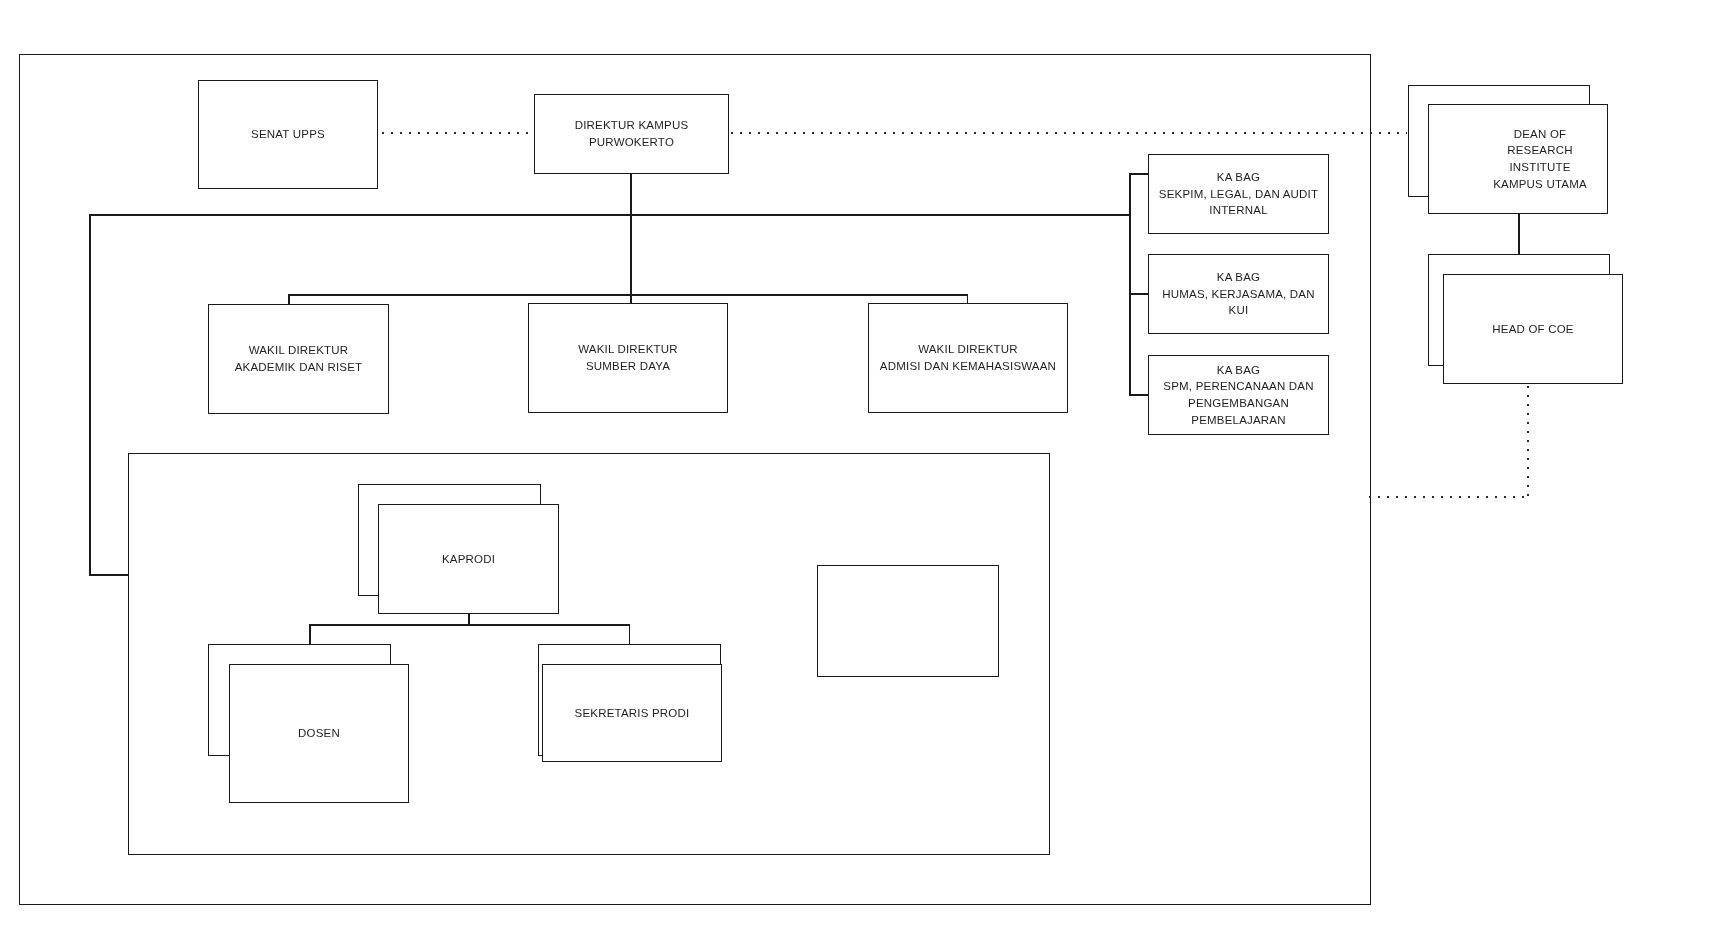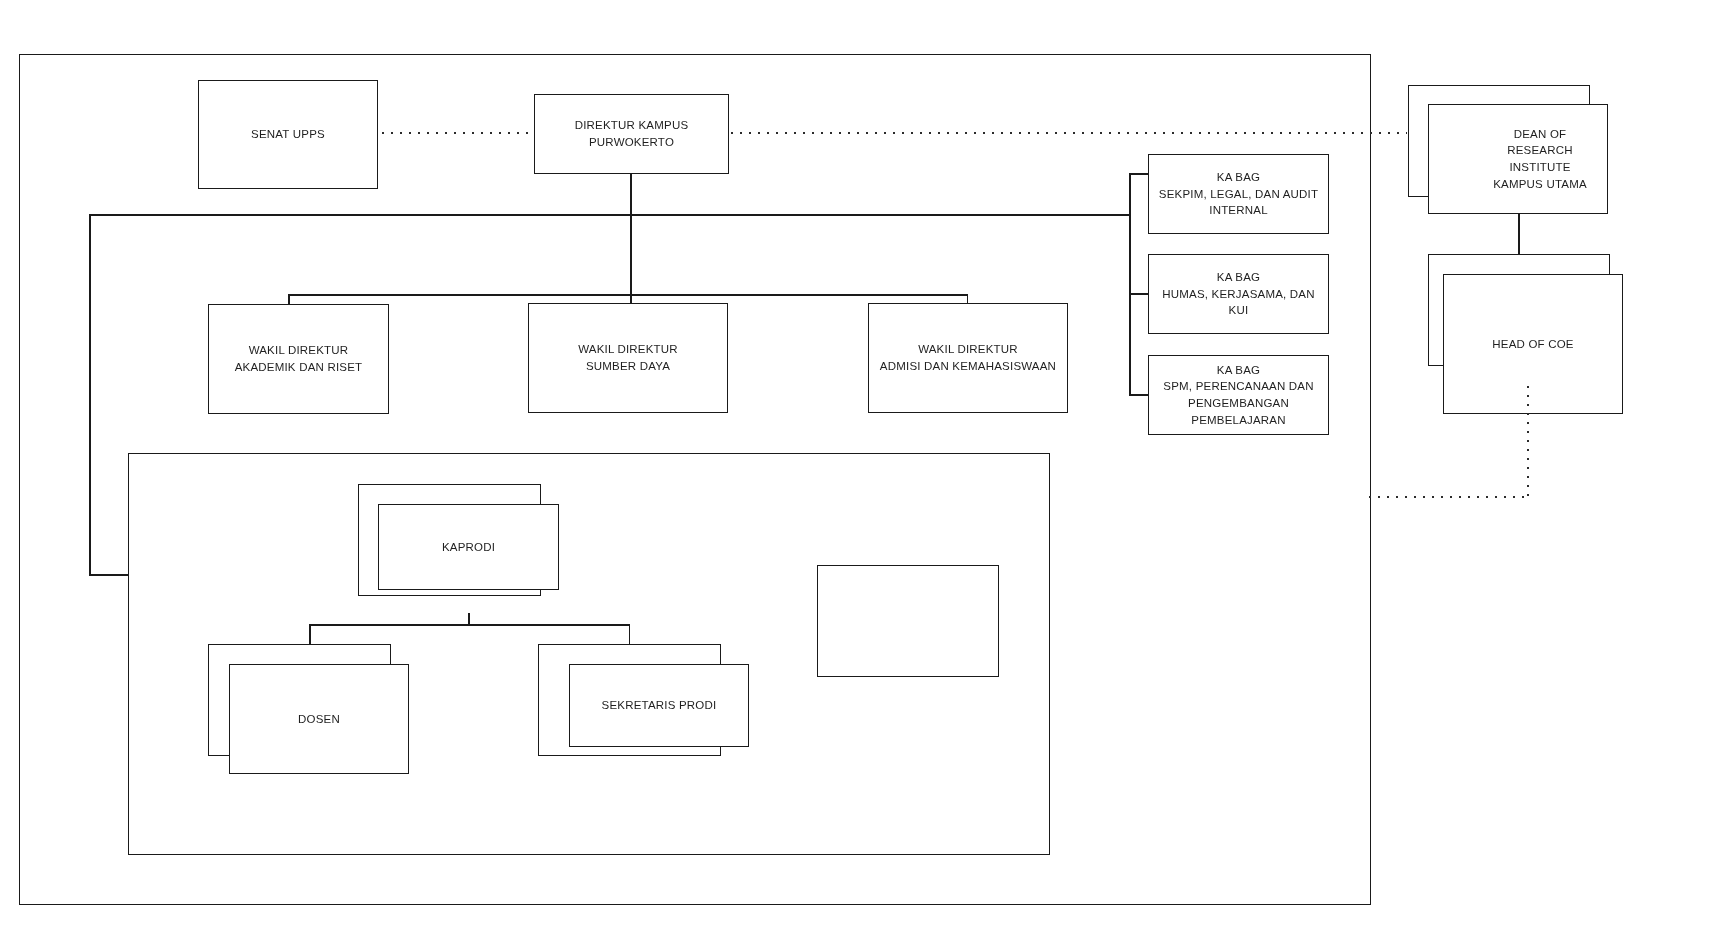--- a/index.html
+++ b/index.html
@@ -146,30 +146,30 @@
 PENGEMBANGAN
 PEMBELAJARAN</span>
   </div>
 
   <div class="node" style="left:1428px; top:104px; width:180px; height:110px;padding-left:44px;">
     <span class="label">DEAN OF
 RESEARCH INSTITUTE
 KAMPUS UTAMA</span>
   </div>
 
-  <div class="node" style="left:1443px; top:274px; width:180px; height:140px;">
+  <div class="node" style="left:1443px; top:274px; width:180px; height:110px;">
     <span class="label">HEAD OF COE</span>
   </div>
 
-  <div class="node" style="left:378px; top:504px; width:181px; height:86px;">
+  <div class="node" style="left:378px; top:504px; width:181px; height:110px;">
     <span class="label">KAPRODI</span>
   </div>
 
-  <div class="node" style="left:229px; top:664px; width:180px; height:110px;">
+  <div class="node" style="left:229px; top:664px; width:180px; height:139px;">
     <span class="label">DOSEN</span>
   </div>
 
-  <div class="node" style="left:569px; top:664px; width:180px; height:83px;">
+  <div class="node" style="left:542px; top:664px; width:180px; height:98px;">
     <span class="label">SEKRETARIS PRODI</span>
   </div>
 
 
 </div>
 
 </body></html>

